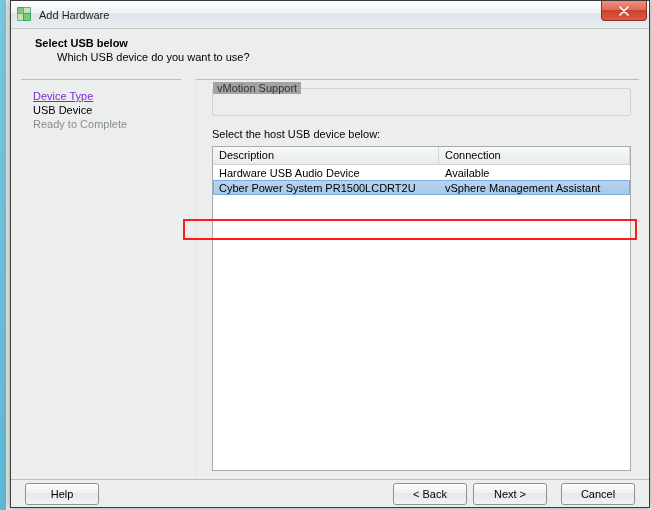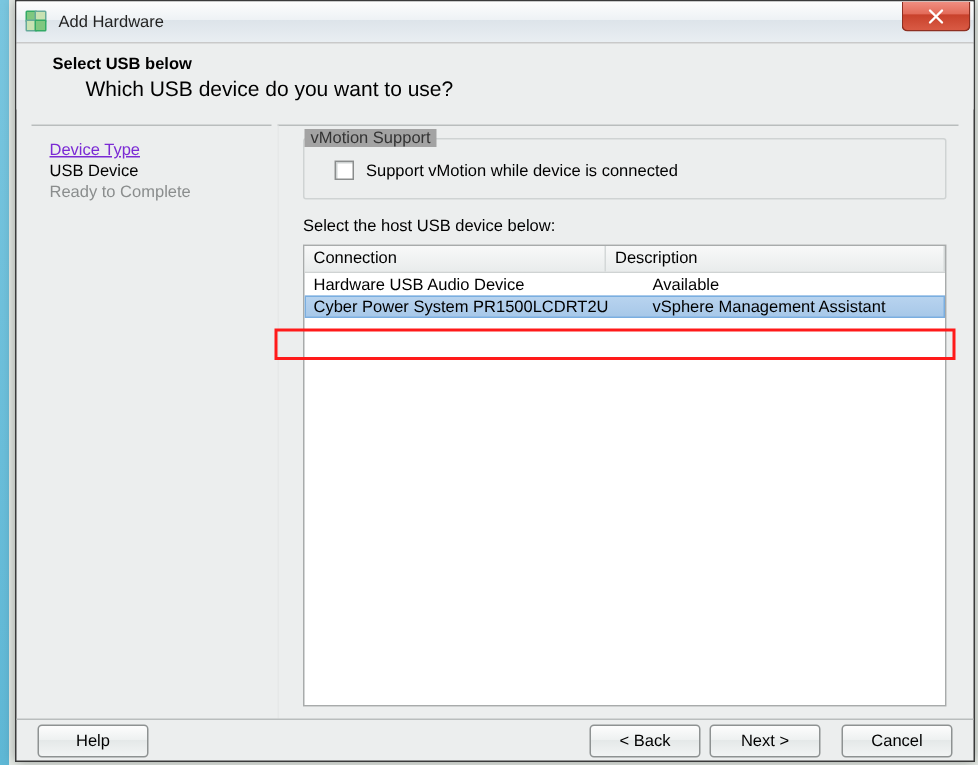--- a/index.html
+++ b/index.html
@@ -98,30 +98,30 @@
   .header-area {
     padding: 8px 0 6px 24px;
     background: #eceeee;
   }
   .header-title {
     font-weight: bold;
     font-size: 11px;
     color: #000;
   }
   .header-sub {
-    font-size: 14px;
+    font-size: 11px;
     color: #000;
     padding: 2px 0 0 22px;
   }
 
   .content-row {
     flex: 1;
     display: flex;
     padding: 10px 10px 0 10px;
-    gap: 4px;
+    gap: 14px;
     min-height: 0;
   }
   .wizard-nav {
     width: 160px;
     border-top: 1px solid #b9bdbd;
     padding: 10px 6px 0 12px;
   }
   .nav-link {
     color: #7b2ad4;
     text-decoration: underline;
@@ -277,32 +277,28 @@
     <div class="wizard-nav">
       <a class="nav-link">Device Type</a>
       <div class="nav-current">USB Device</div>
       <div class="nav-remaining">Ready to Complete</div>
     </div>
 
     <div class="right-pane">
 
       <div class="groupbox">
         <span class="group-legend">vMotion Support</span>
-        <label class="chk-row">
-          <span class="win-check"></span>
-          <span>Support vMotion while device is connected</span>
-        </label>
       </div>
 
       <div class="instr">Select the host USB device below:</div>
 
       <div class="dev-table">
         <div class="thead">
+          <div class="th desc">Description</div>
           <div class="th conn">Connection</div>
-          <div class="th desc">Description</div>
         </div>
         <div class="tbody">
           <div class="trow">
             <div class="td desc">Hardware USB Audio Device</div>
             <div class="td conn">Available</div>
           </div>
           <div class="trow selected">
             <div class="td desc">Cyber Power System PR1500LCDRT2U</div>
             <div class="td conn">vSphere Management Assistant</div>
           </div>

